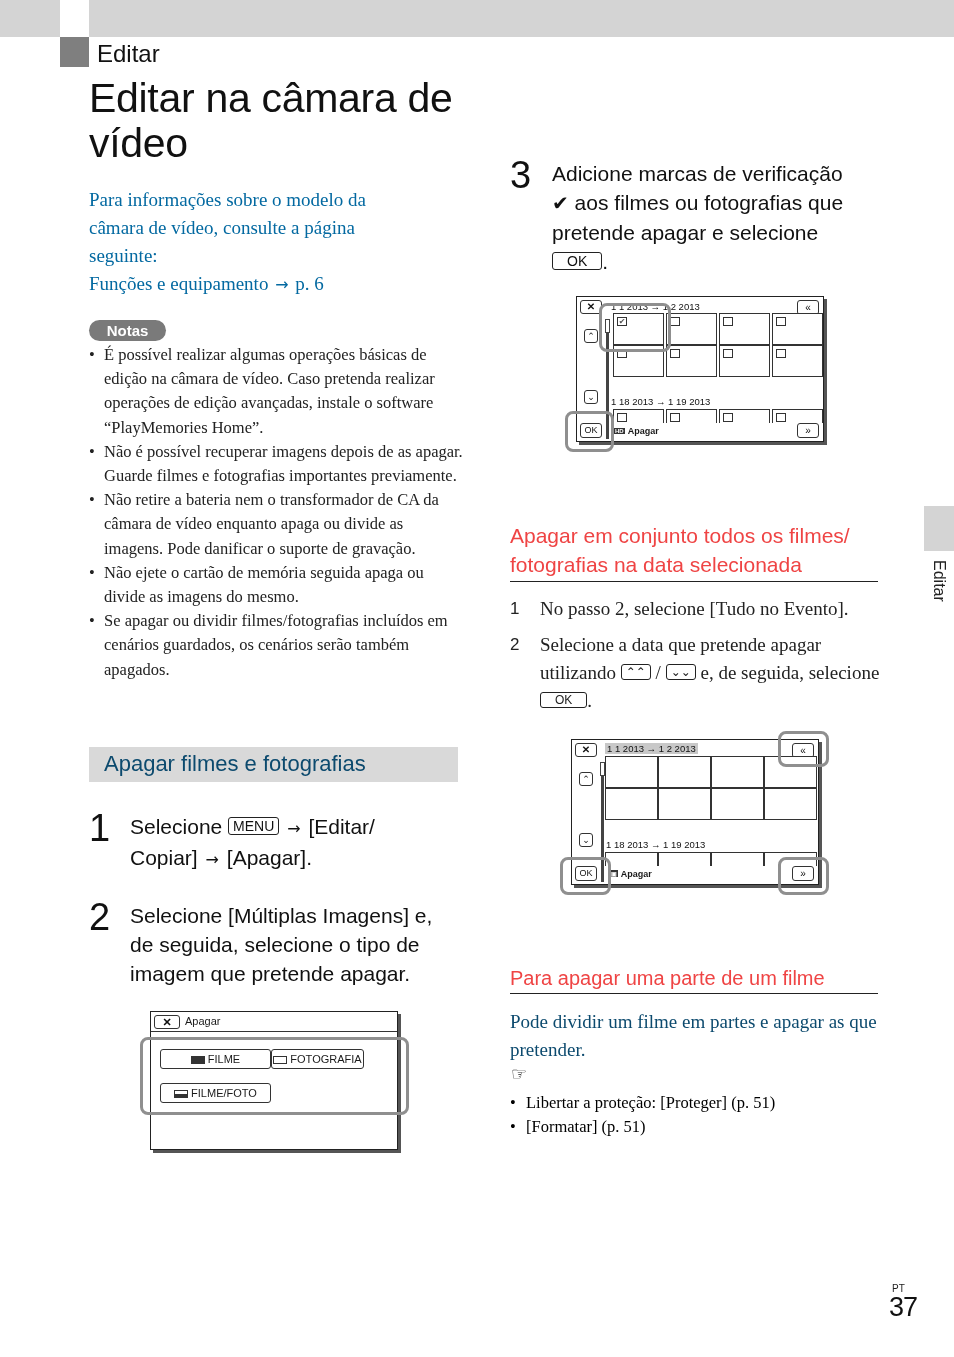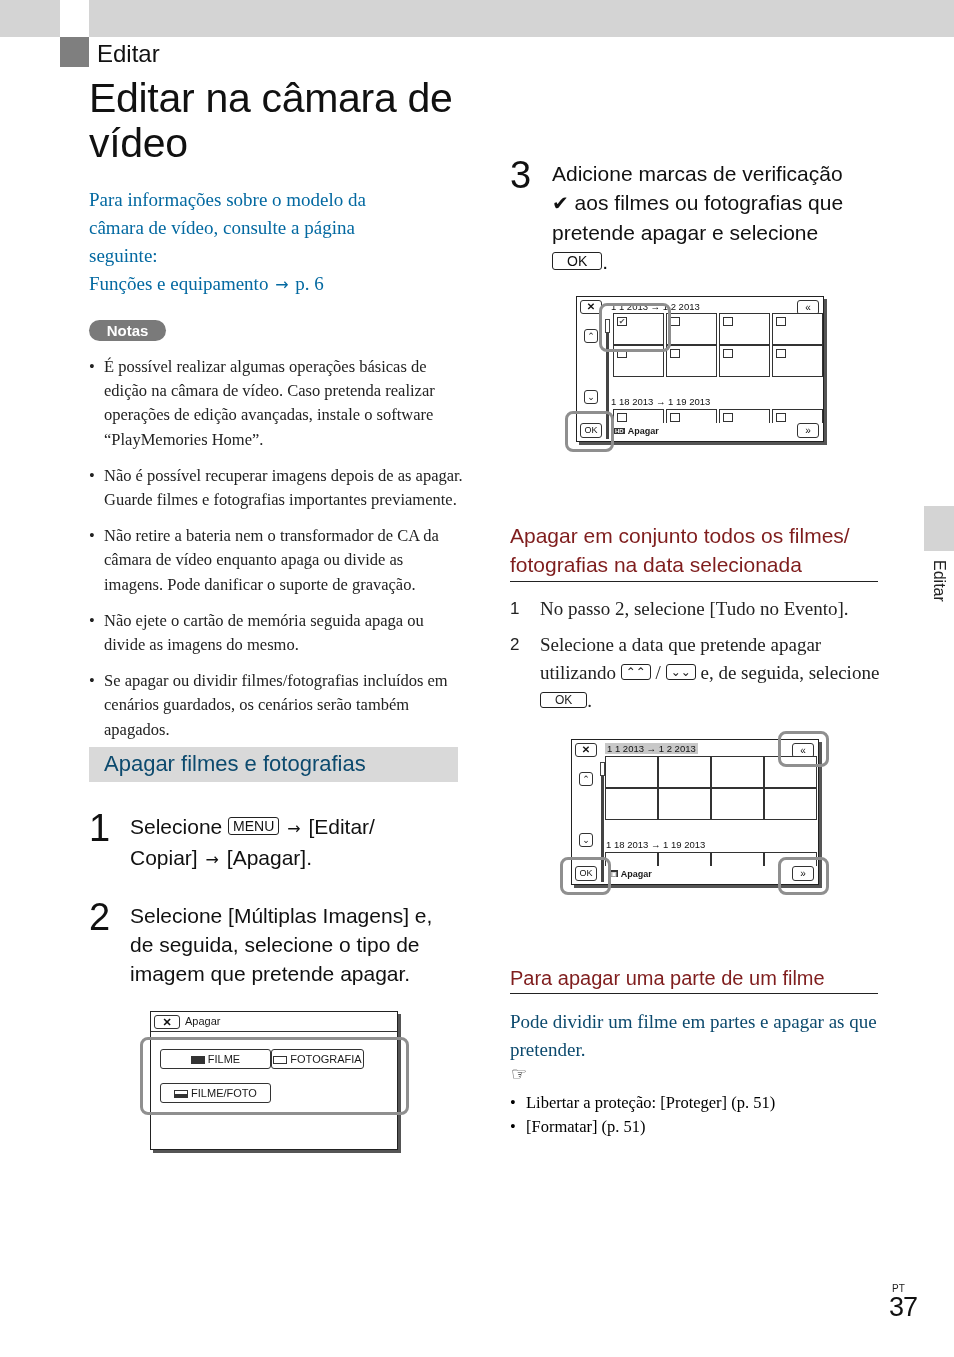--- a/index.html
+++ b/index.html
@@ -12,21 +12,21 @@
   .section-marker { position: absolute; left: 60px; top: 37px; width: 29px; height: 30px; background: #7f7f7f; }
   .section-label { position: absolute; left: 97px; top: 40px; font-family: "Liberation Sans", sans-serif; font-size: 24px; color: #111; }
 
   .page-title { position: absolute; left: 89px; top: 76px; width: 380px; font-family: "Liberation Sans", sans-serif; font-size: 41px; line-height: 45px; color: #111; font-weight: normal; letter-spacing: -0.3px; }
 
   .intro { position: absolute; left: 89px; top: 186px; width: 370px; font-size: 19px; line-height: 28px; color: #0369a1; }
   .arrow { display: inline-block; font-family: "DejaVu Sans", sans-serif; font-size: 16px; margin: 0 2px; }
 
   .notes-badge { position: absolute; left: 89px; top: 320px; width: 77px; height: 21px; border-radius: 11px; background: #7a7a7a; color: #fff; font-family: "Liberation Sans", sans-serif; font-size: 15px; font-weight: bold; text-align: center; line-height: 21px; }
   .notes-list { position: absolute; left: 89px; top: 343px; width: 375px; list-style: none; font-size: 16.5px; line-height: 24.2px; color: #222; }
-  .notes-list li { position: relative; padding-left: 15px; margin-top: 12px; }
+  .notes-list li { position: relative; padding-left: 15px; }
   .notes-list li::before { content: "•"; position: absolute; left: 0; top: 0; }
 
   .subsection-bar { position: absolute; left: 89px; top: 747px; width: 369px; height: 35px; background: #d9d9d9; }
   .subsection-bar span { position: absolute; left: 15px; top: 4px; font-family: "Liberation Sans", sans-serif; font-size: 22px; color: #0c4a6e; }
 
   .step { position: absolute; font-family: "Liberation Sans", sans-serif; color: #111; }
   .step-num { position: absolute; left: 0; top: 0; font-size: 38px; line-height: 40px; }
   .step-text { position: absolute; left: 41px; top: 4px; font-size: 21px; line-height: 29px; }
   .key { display: inline-block; border: 1.5px solid #222; border-radius: 3px; font-family: "Liberation Sans", sans-serif; font-size: 14px; line-height: 16px; padding: 0 4px; vertical-align: 3px; }
   .key.ok { padding: 0 14px; font-size: 14px; }
@@ -59,21 +59,21 @@
   .grid-screen .date.sel { background: #c8c8c8; padding: 0 2px; }
   .grid-screen .cell { position: absolute; border: 1.2px solid #333; background: #fff; }
   .grid-screen .cb { position: absolute; left: 3px; top: 3px; width: 10px; height: 9px; border: 1px solid #333; font-size: 8px; line-height: 8px; color: #555; text-align: center; }
   .grid-screen .footer-label { position: absolute; left: 37px; top: 129px; font-size: 9px; font-weight: bold; }
   .grid-screen .footer-label .tag { display: inline-block; background: #333; color: #fff; font-size: 6px; padding: 0 1px; margin-right: 3px; vertical-align: 1px; }
 
   #screenB { left: 576px; top: 296px; }
   #screenC { left: 571px; top: 739px; }
 
   
-  .r-head { position: absolute; left: 510px; width: 368px; font-family: "Liberation Sans", sans-serif; color: #7f1d1d; border-bottom: 1.3px solid #222; }
+  .r-head { position: absolute; left: 510px; width: 368px; font-family: "Liberation Sans", sans-serif; color: #ef4444; border-bottom: 1.3px solid #222; }
   .r-head.h1 { top: 521px; font-size: 21px; line-height: 29px; padding-bottom: 2px; }
   .r-head.h2 { top: 965px; font-size: 20px; line-height: 26px; padding-bottom: 2px; }
 
   .r-list { position: absolute; left: 510px; width: 370px; list-style: none; font-size: 19px; color: #222; }
   .r-list li { position: relative; padding-left: 30px; line-height: 28px; }
   .r-list li .n { position: absolute; left: 0; top: 0; font-family: "Liberation Sans", sans-serif; font-size: 17px; }
   .r-list .key { font-size: 12px; line-height: 14px; }
 
   .r-para { position: absolute; left: 510px; top: 1008px; width: 372px; font-size: 19px; line-height: 28px; color: #0c4a6e; }
   .pointer-icon { position: absolute; left: 511px; top: 1063px; font-family: "DejaVu Sans", sans-serif; font-size: 18px; color: #222; }

